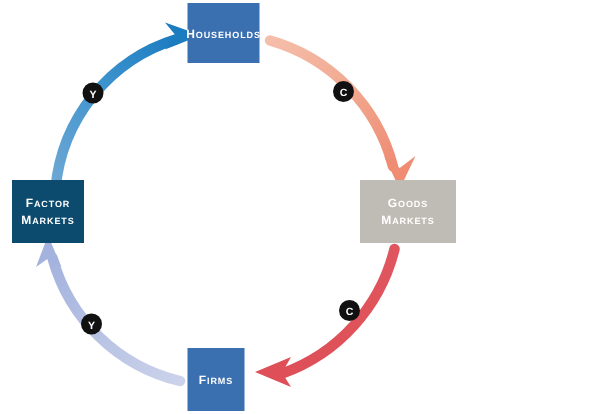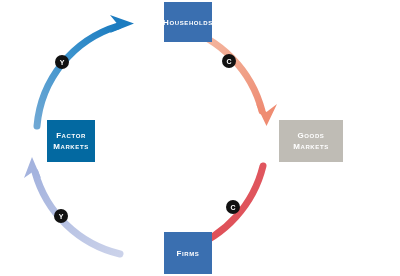--- a/index.html
+++ b/index.html
@@ -26,21 +26,20 @@
     height: 276px;
   }
   .node-box {
     position: absolute;
     display: flex;
     align-items: center;
     justify-content: center;
     text-align: center;
     box-sizing: border-box;
     z-index: 3;
-    margin-left: 39px;
   }
   .node-label {
     color: #ffffff;
     font-family: "Liberation Sans", sans-serif;
     font-variant: small-caps;
     font-weight: bold;
     font-size: 8px;
     letter-spacing: 0.6px;
     line-height: 11px;
     white-space: pre-line;
@@ -130,22 +129,22 @@
 
   <div class="node-box" style="left:125px; top:2px; width:48px; height:40px; background:#3A6FB0;">
     <span class="node-label">Households</span>
   </div>
 
   <div class="node-box" style="left:240px; top:120px; width:64px; height:42px; background:#BFBCB5;">
     <span class="node-label">Goods
 Markets</span>
   </div>
 
-  <div class="node-box" style="left:125px; top:232px; width:48px; height:42px; background:#3A6FB0;">
+  <div class="node-box" style="left:125px; top:232px; width:38px; height:42px; background:#3A6FB0;">
     <span class="node-label">Firms</span>
   </div>
 
-  <div class="node-box" style="left:8px; top:120px; width:48px; height:42px; background:#0369a1;text-align:center;">
+  <div class="node-box" style="left:8px; top:120px; width:48px; height:42px; background:#0c4a6e;text-align:center;">
     <span class="node-label">Factor
 Markets</span>
   </div>
 
 </div>
 
 </body></html>

